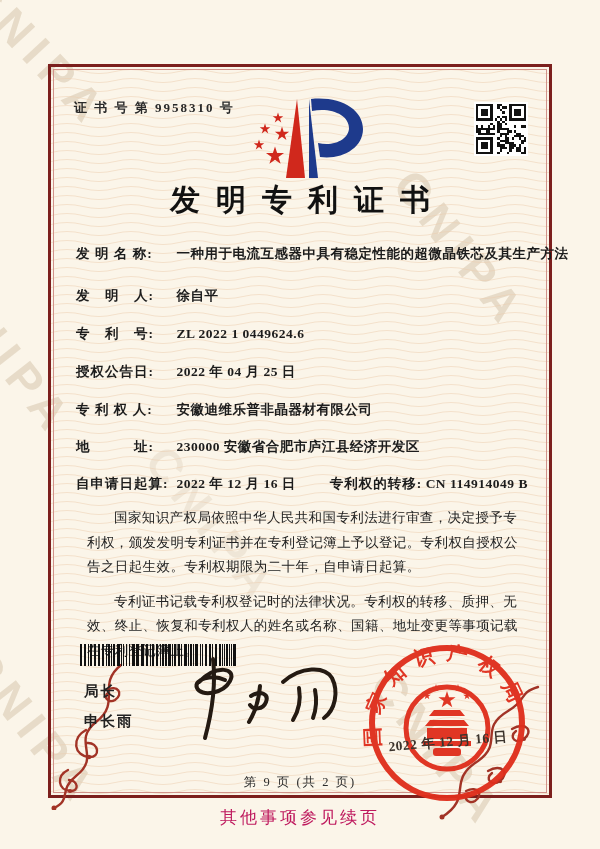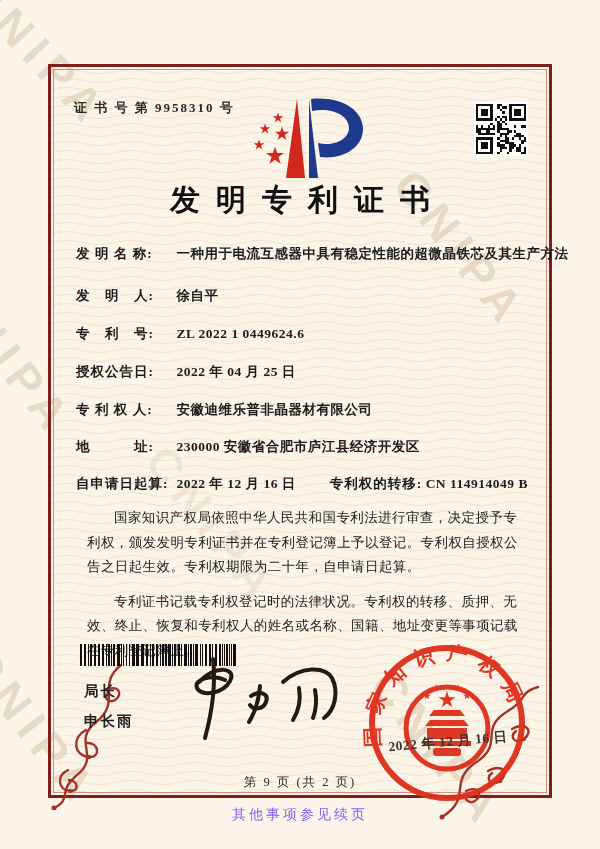--- a/index.html
+++ b/index.html
@@ -57,21 +57,21 @@
   .seal-date{
     position:absolute;left:366px;top:733px;width:164px;z-index:5;text-align:center;
     font-size:13.5px;font-weight:bold;color:#3b332c;letter-spacing:0.5px;
     transform:rotate(-5deg);
   }
   
   .flourish-bl{position:absolute;left:26px;top:660px;z-index:2;}
   .flourish-br{position:absolute;left:432px;top:685px;z-index:2;}
   
   .page-note{position:absolute;left:0;right:0;top:774px;z-index:3;text-align:center;font-size:12.5px;letter-spacing:2px;color:#2a2a2a;}
-  .footer-note{position:absolute;left:0;right:0;top:806px;z-index:3;text-align:center;font-size:14px;letter-spacing:3px;color:#8b5cf6;}
+  .footer-note{position:absolute;left:0;right:0;top:806px;z-index:3;text-align:center;font-size:17px;letter-spacing:3px;color:#be185d;}
 </style>
 </head>
 <body>
 
 <div class="wm" style="left:-55px;top:25px;transform:rotate(47deg);">CNIPA</div>
 <div class="wm" style="left:368px;top:222px;">CNIPA</div>
 <div class="wm" style="left:-85px;top:330px;">CNIPA</div>
 <div class="wm" style="left:120px;top:498px;opacity:.55;">CNIPA</div>
 <div class="wm" style="left:-60px;top:700px;">CNIPA</div>
 <div class="wm" style="left:345px;top:722px;">CNIPA</div>

